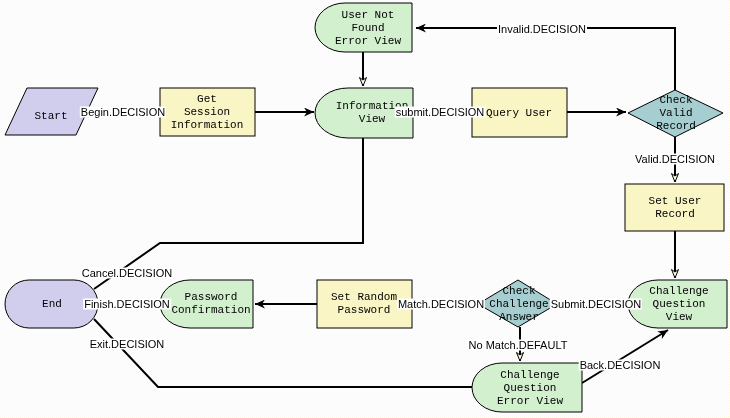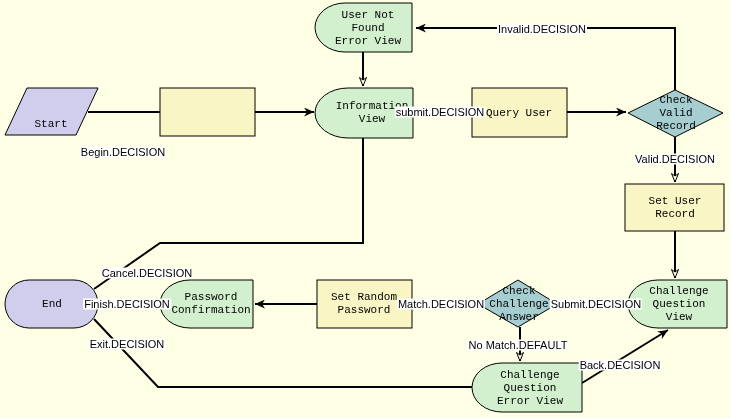--- a/index.html
+++ b/index.html
@@ -76,21 +76,24 @@
     <path class="shape view" d="M412,3 L345,3 A30,24.5 0 0 0 345,52 L412,52 Z"></path>
     <rect class="shape task" x="625" y="184" width="99" height="47"></rect>
     <path class="shape view" d="M727,280 L658,280 A30,24 0 0 0 658,328 L727,328 Z"></path>
     <polygon class="shape decision" points="478,304 518,280 557,304 518,327"></polygon>
     <rect class="shape task" x="317" y="280" width="95" height="48"></rect>
     <path class="shape view" d="M253,280 L190,280 A30,24 0 0 0 190,328 L253,328 Z"></path>
     <rect class="shape terminal" x="5" y="280" width="93" height="48" rx="24" ry="24"></rect>
     <path class="shape view" d="M582,363 L502,363 A30,24.5 0 0 0 502,412 L582,412 Z"></path>
   </svg>
 
-  <div class="node-label" style="left:51px;top:124px;">Start</div>
+  <div class="node-label" style="left:51px;top:116px;">Start</div>
+  <div class="node-label" style="left:207px;top:112px;">Get
+Session
+Information</div>
   <div class="node-label" style="left:372px;top:113px;">Information
 View</div>
   <div class="node-label" style="left:519px;top:113px;">Query User</div>
   <div class="node-label" style="left:676px;top:113px;">Check
 Valid Record</div>
   <div class="node-label" style="left:368px;top:28px;">User Not
 Found
 Error View</div>
   <div class="node-label" style="left:675px;top:208px;">Set User
 Record</div>
@@ -102,25 +105,25 @@
 Answer</div>
   <div class="node-label" style="left:364px;top:304px;">Set Random
 Password</div>
   <div class="node-label" style="left:211px;top:304px;">Password
 Confirmation</div>
   <div class="node-label" style="left:52px;top:304px;">End</div>
   <div class="node-label" style="left:530px;top:388px;">Challenge
 Question
 Error View</div>
 
-  <div class="edge-label" style="left:123px;top:112px;margin-top:40px;">Begin.DECISION</div>
+  <div class="edge-label" style="left:123px;top:112px;">Begin.DECISION</div>
   <div class="edge-label" style="left:440px;top:112px;">submit.DECISION</div>
   <div class="edge-label" style="left:542px;top:29px;">Invalid.DECISION</div>
   <div class="edge-label" style="left:675px;top:159px;">Valid.DECISION</div>
   <div class="edge-label" style="left:596px;top:304px;">Submit.DECISION</div>
   <div class="edge-label" style="left:441px;top:304px;">Match.DECISION</div>
   <div class="edge-label" style="left:127px;top:304px;">Finish.DECISION</div>
-  <div class="edge-label" style="left:127px;top:273px;margin-left:20px;">Cancel.DECISION</div>
+  <div class="edge-label" style="left:127px;top:273px;">Cancel.DECISION</div>
   <div class="edge-label" style="left:518px;top:345px;">No Match.DEFAULT</div>
   <div class="edge-label" style="left:620px;top:365px;">Back.DECISION</div>
   <div class="edge-label" style="left:127px;top:344px;">Exit.DECISION</div>
 
 </div>
 
 </body></html>

